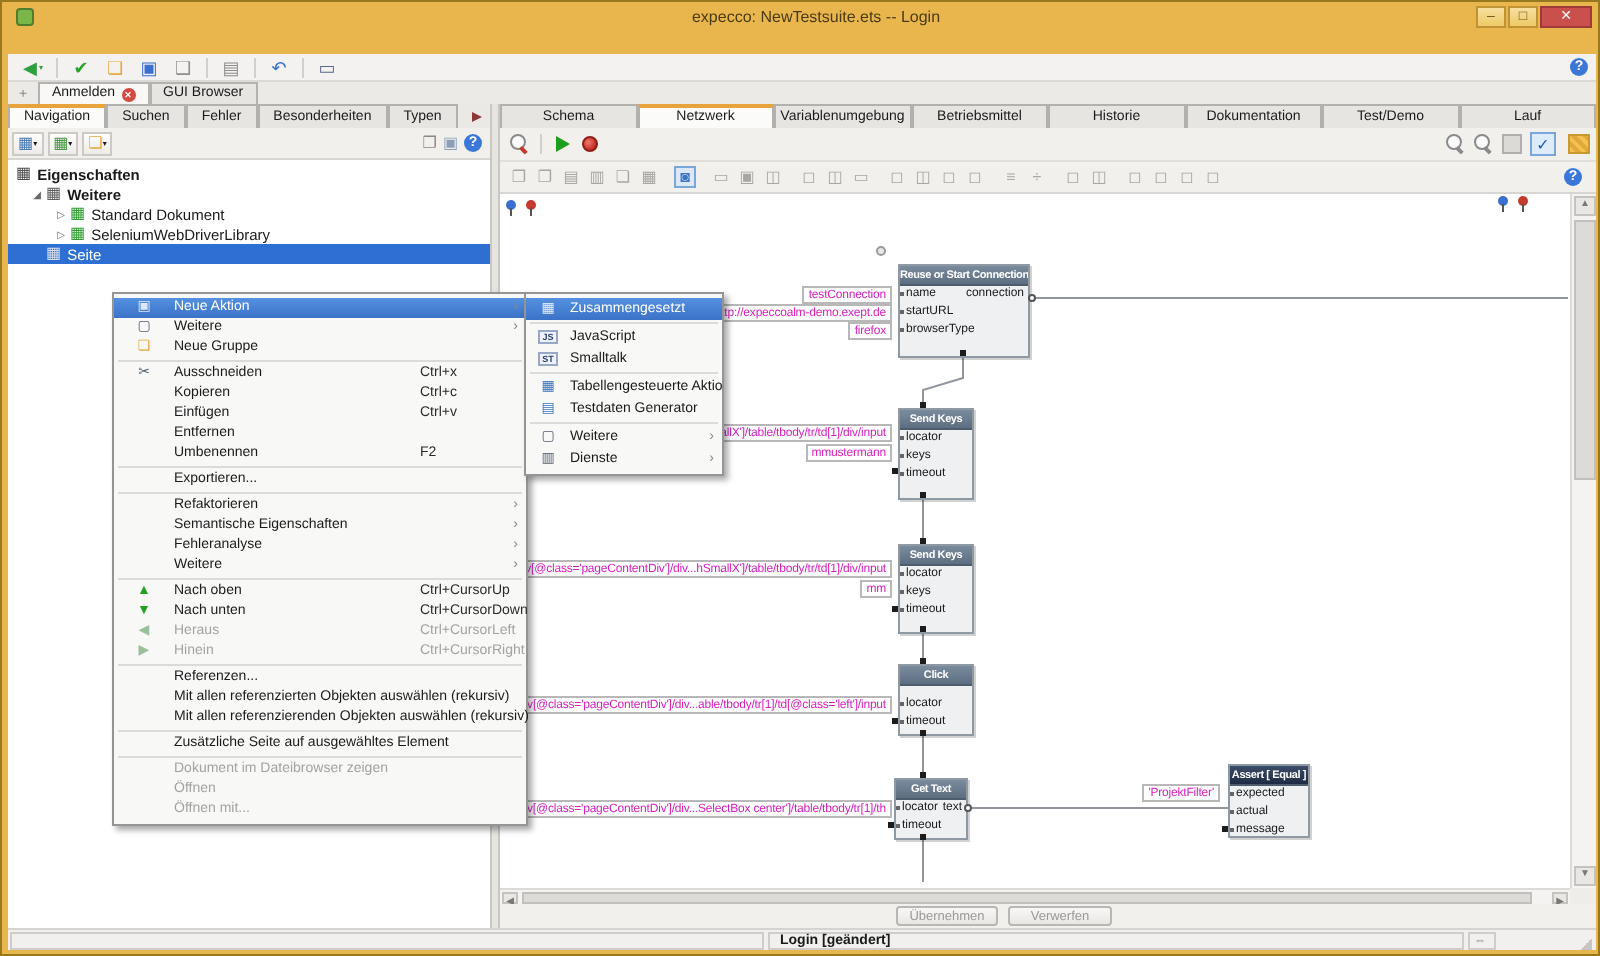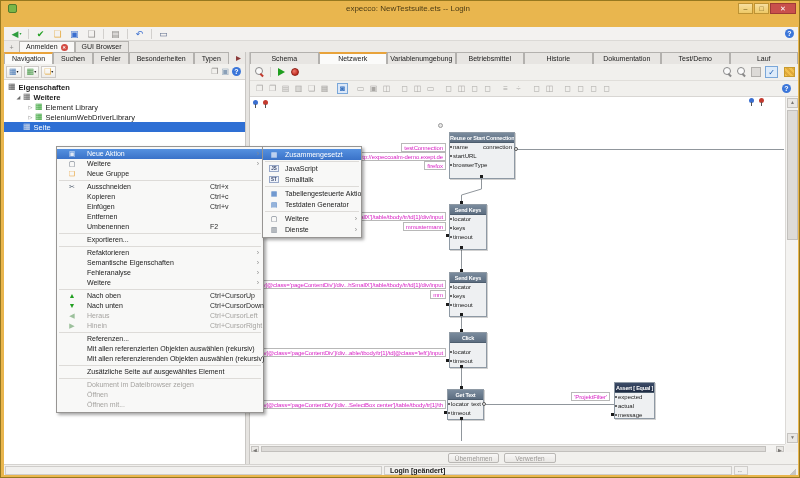--- a/index.html
+++ b/index.html
@@ -194,21 +194,21 @@
 
   <div class="ti lv1 bold">
     <span class="ti-exp">◢</span>
     <span class="ti-ic" style="color: rgb(95, 95, 95);">▦</span>
     <span class="ti-lb">Weitere</span>
   </div>
 
   <div class="ti lv2">
     <span class="ti-exp">▷</span>
     <span class="ti-ic" style="color: rgb(47, 158, 47);">▦</span>
-    <span class="ti-lb">Element Library</span>
+    <span class="ti-lb">Standard Dokument</span>
   </div>
 
   <div class="ti lv2">
     <span class="ti-exp">▷</span>
     <span class="ti-ic" style="color: rgb(47, 158, 47);">▦</span>
     <span class="ti-lb">SeleniumWebDriverLibrary</span>
   </div>
 
   <div class="ti lv1 sel">
     <span class="ti-exp"></span>

